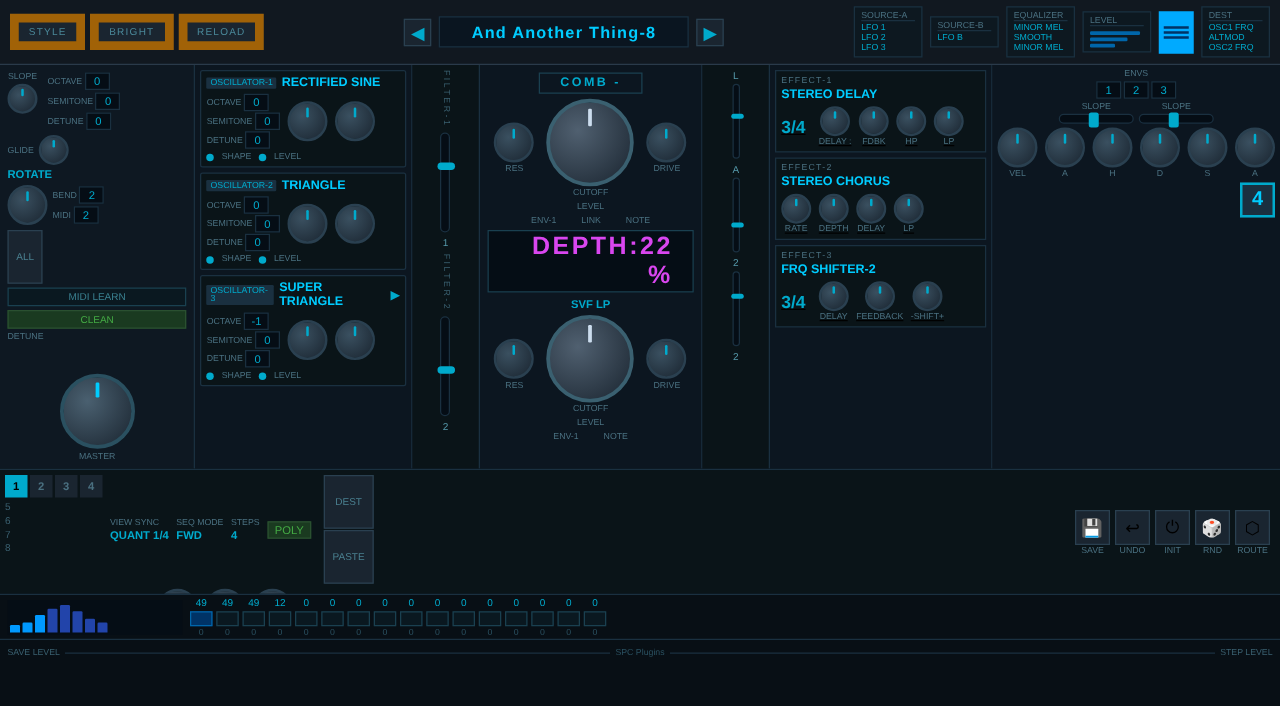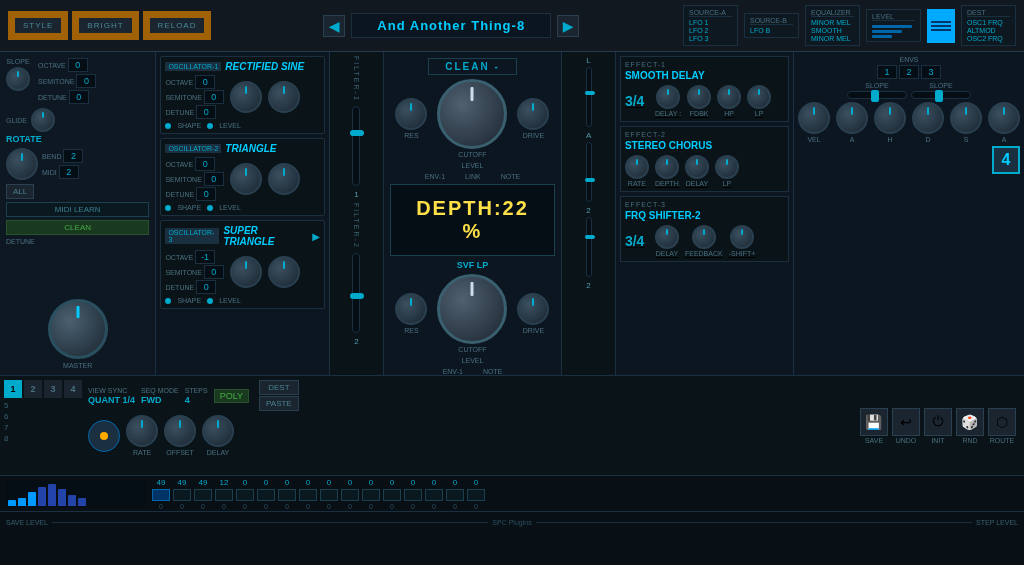--- a/index.html
+++ b/index.html
@@ -352,21 +352,21 @@
       display: flex;
       flex-direction: column;
       gap: 3px;
     }
 
     .btn-small {
       background: #1a2530;
       border: 1px solid #2a4050;
       color: #4a8090;
       font-size: 8px;
-      padding: 2px 6px;
+      padding: 16px 6px;
       cursor: pointer;
       text-align: center;
     }
 
     .master-section {
       display: flex;
       flex-direction: column;
       align-items: center;
       gap: 3px;
       margin-top: auto;
@@ -403,21 +403,20 @@
       font-size: 7px;
       padding: 1px 3px;
       border-radius: 1px;
     }
 
     .osc-name {
       color: #00ccff;
       font-size: 10px;
       font-weight: bold;
       text-transform: uppercase;
-      font-style: italic;
     }
 
     .osc-controls-row {
       display: flex;
       align-items: center;
       gap: 6px;
     }
 
     .param-row {
       display: flex;
@@ -529,26 +528,26 @@
 
     .knob-label {
       color: #4a7080;
       font-size: 7px;
       text-transform: uppercase;
     }
 
     .depth-display {
       background: #050d15;
       border: 1px solid #1a4050;
-      color: #fde047;
+      color: #d946ef;
       font-size: 20px;
       font-weight: bold;
       letter-spacing: 2px;
-      padding: 12px 16px;
-      text-align: center;
+      padding: 1px 16px;
+      text-align: right;
       min-width: 160px;
     }
 
     .svf-label {
       color: #00aacc;
       font-size: 9px;
       font-weight: bold;
     }
 
     .env-link-row {
@@ -1123,21 +1122,21 @@
       </div>
       <div class="filter-num">1</div>
       <div class="filter-label-vert">FILTER-2</div>
       <div class="filter-slider">
         <div class="filter-slider-thumb" style="top:50%;"></div>
       </div>
       <div class="filter-num">2</div>
     </div>
 
     <div class="center-filter">
-      <div class="comb-label">CLEAN -</div>
+      <div class="comb-label">COMB -</div>
 
       <div class="filter-knobs-row">
         <div class="knob-with-label">
           <div class="knob-medium"></div>
           <span class="knob-label">RES</span>
         </div>
         <div class="knob-with-label">
           <div class="knob-xl"></div>
           <span class="knob-label">CUTOFF</span>
         </div>
@@ -1209,21 +1208,21 @@
       </div>
       <div style="display:flex;flex-direction:column;align-items:center;gap:2px;">
         <span class="filter-num">2</span>
       </div>
     </div>
 
     <div class="effects-panel">
 
       <div class="effect-section">
         <div class="effect-title">EFFECT-1</div>
-        <div class="effect-name">SMOOTH DELAY</div>
+        <div class="effect-name">STEREO DELAY</div>
         <div class="effect-controls">
           <div class="fraction-display">3/4</div>
           <div class="param-knob-group">
             <div class="knob-small"></div>
             <span class="knob-label">DELAY :</span>
           </div>
           <div class="param-knob-group">
             <div class="knob-small"></div>
             <span class="knob-label">FDBK</span>
           </div>

